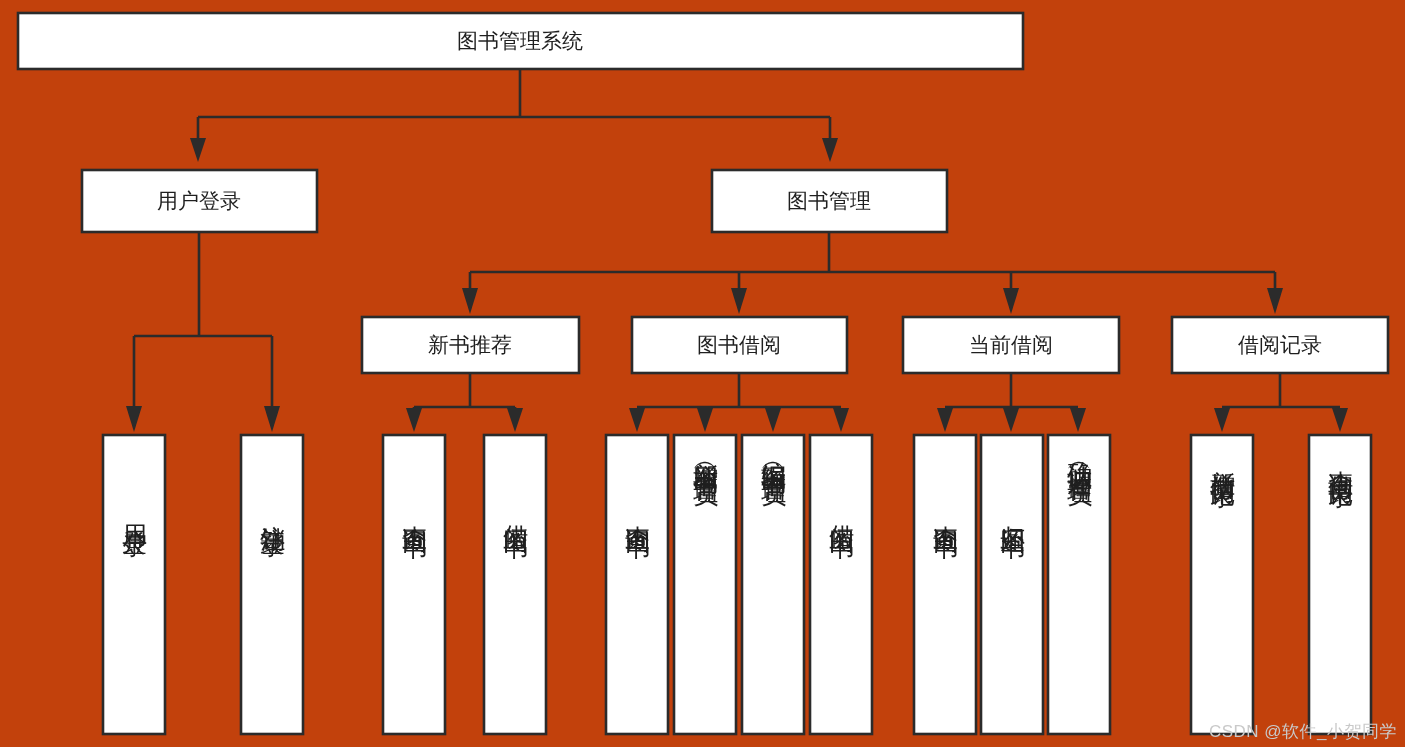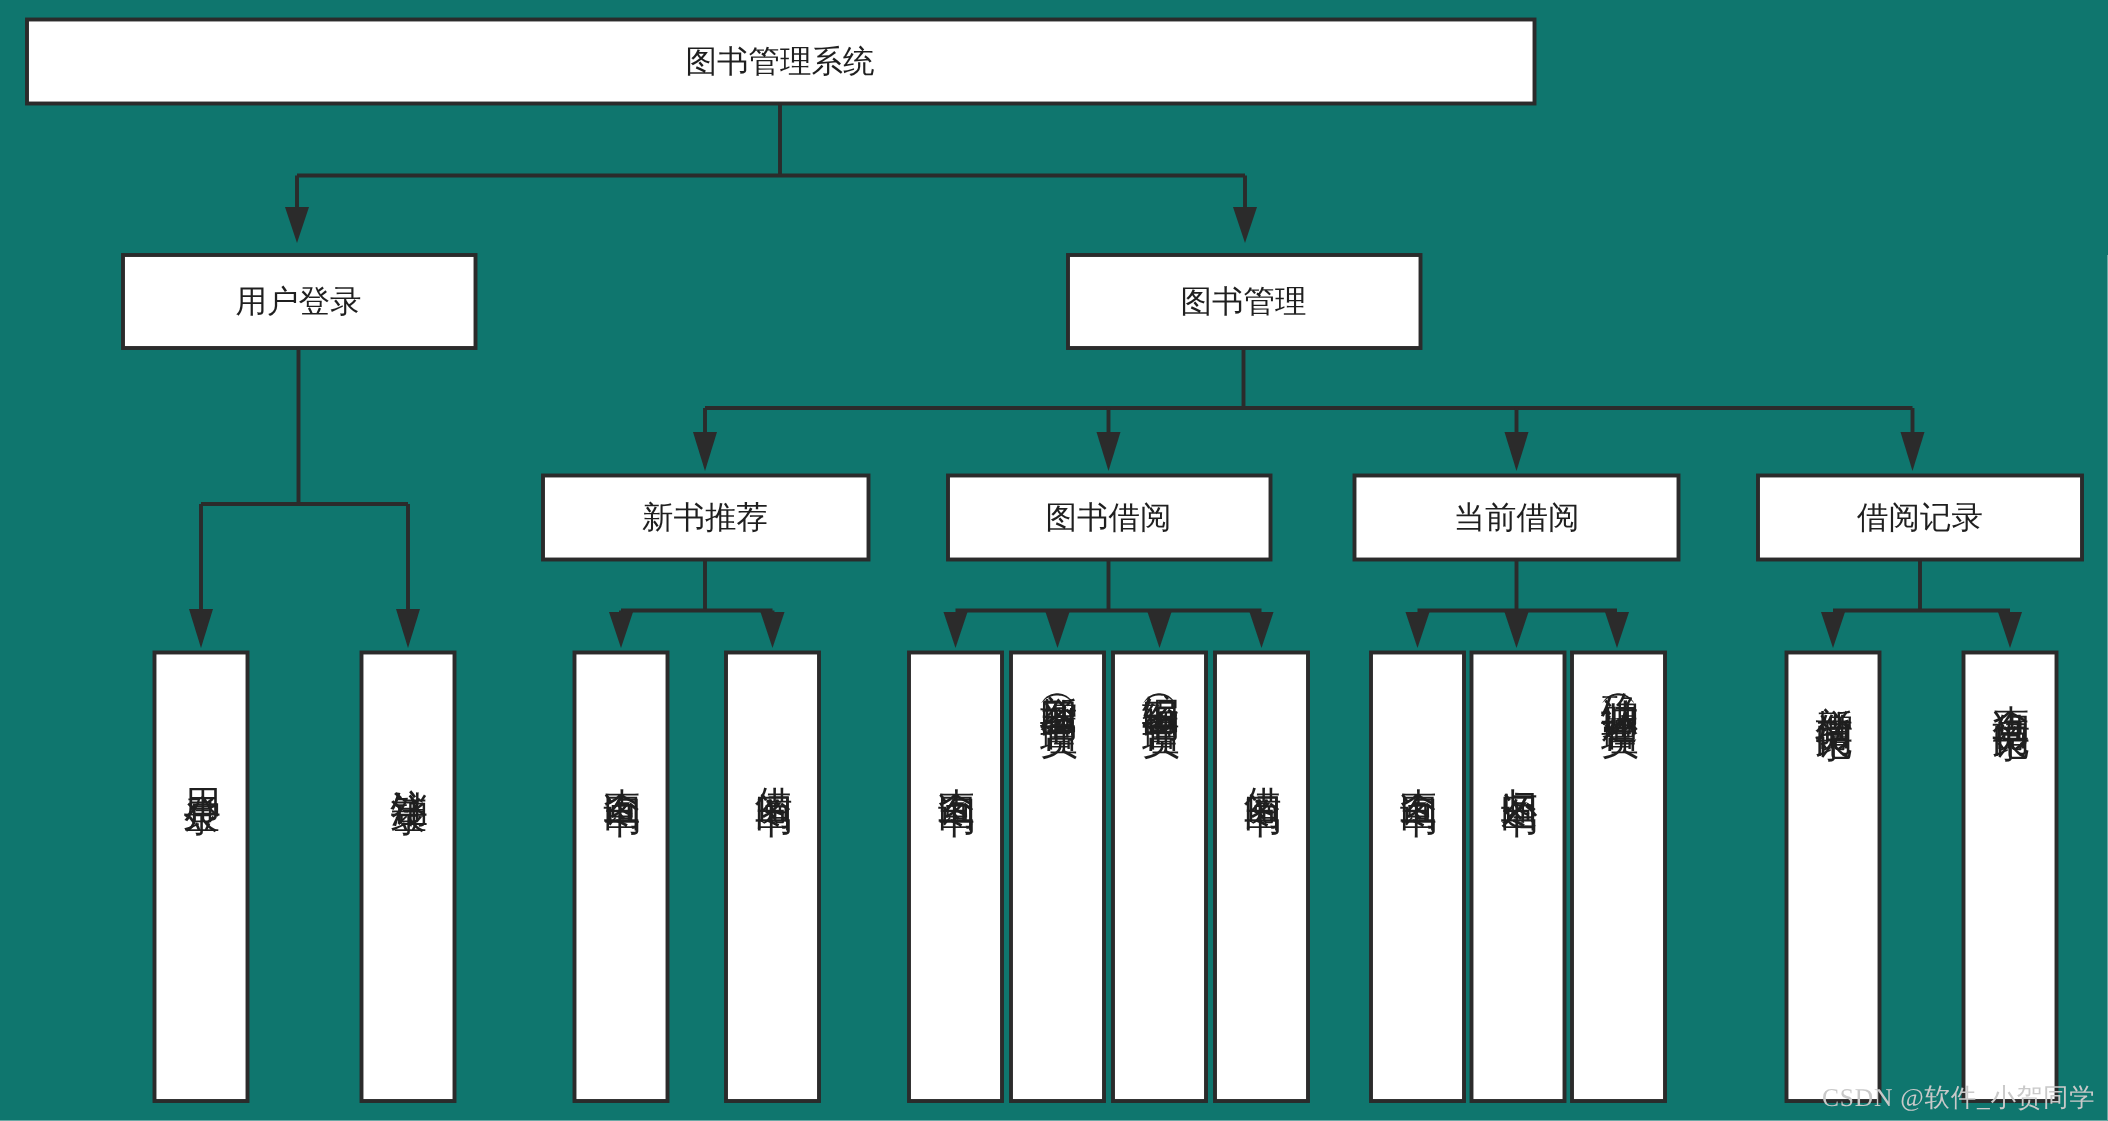--- a/index.html
+++ b/index.html
@@ -10,21 +10,21 @@
   body {
     width: 1405px;
     height: 747px;
     font-family: "DejaVu Sans", "Liberation Sans", sans-serif;
     overflow: hidden;
   }
   #diagram-root {
     position: relative;
     width: 1405px;
     height: 747px;
-    background: #0f766e;
+    background: #c2410c;
   }
   svg#tree-svg {
     position: absolute;
     left: 0;
     top: 0;
     width: 1405px;
     height: 747px;
     display: block;
   }
   .node-rect {
@@ -65,21 +65,21 @@
     font-size: 25px;
     line-height: 1.06;
     letter-spacing: 3px;
     color: #1f1f1f;
     white-space: nowrap;
   }
   #watermark {
     position: absolute;
     right: 8px;
     bottom: 4px;
-    font-family: Liberation Serif, serif;
+    font-family: Liberation Sans, sans-serif;
     font-size: 17px;
     color: #c9c9c9;
     letter-spacing: 0.5px;
     white-space: nowrap;
     margin-top: 32px;
   }
 </style>
 </head>
 <body>
 

